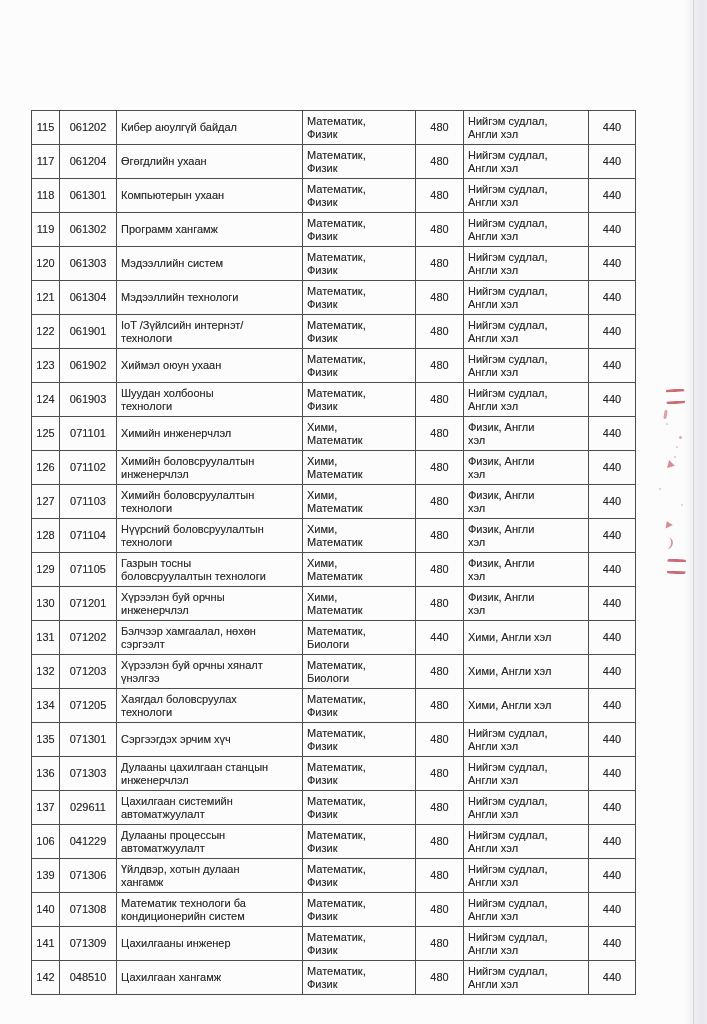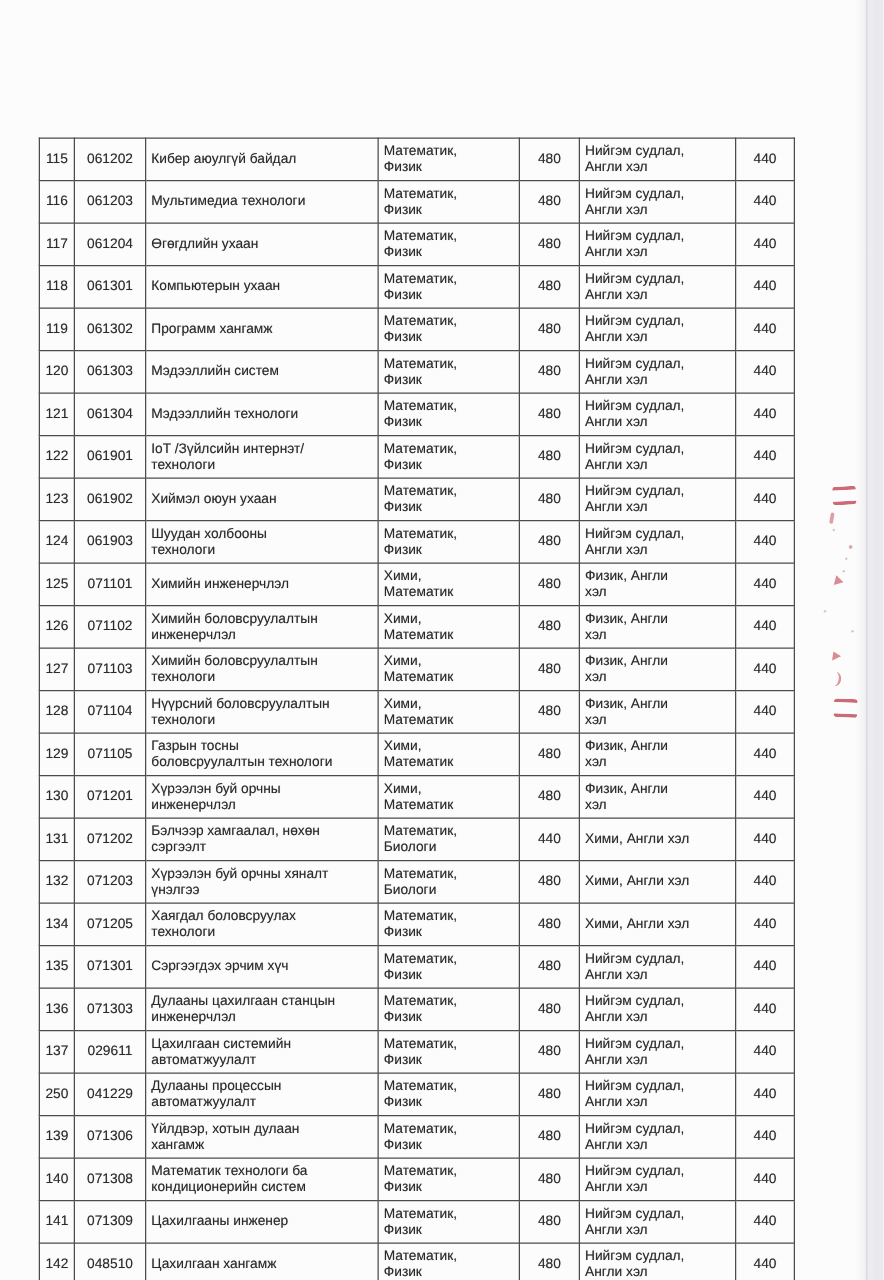--- a/index.html
+++ b/index.html
@@ -95,31 +95,20 @@
       <td class="c-code">061202</td>
       <td class="c-name">Кибер аюулгүй байдал</td>
       <td class="c-subj">Математик,
 Физик</td>
       <td class="c-score">480</td>
       <td class="c-subj2">Нийгэм судлал,
 Англи хэл</td>
       <td class="c-score">440</td>
     </tr>
         <tr>
-      <td class="c-no">116</td>
-      <td class="c-code">061203</td>
-      <td class="c-name">Мультимедиа технологи</td>
-      <td class="c-subj">Математик,
-Физик</td>
-      <td class="c-score">480</td>
-      <td class="c-subj2">Нийгэм судлал,
-Англи хэл</td>
-      <td class="c-score">440</td>
-    </tr>
-        <tr>
       <td class="c-no">117</td>
       <td class="c-code">061204</td>
       <td class="c-name">Өгөгдлийн ухаан</td>
       <td class="c-subj">Математик,
 Физик</td>
       <td class="c-score">480</td>
       <td class="c-subj2">Нийгэм судлал,
 Англи хэл</td>
       <td class="c-score">440</td>
     </tr>
@@ -335,21 +324,21 @@
       <td class="c-name">Цахилгаан системийн
 автоматжуулалт</td>
       <td class="c-subj">Математик,
 Физик</td>
       <td class="c-score">480</td>
       <td class="c-subj2">Нийгэм судлал,
 Англи хэл</td>
       <td class="c-score">440</td>
     </tr>
         <tr>
-      <td class="c-no">250</td>
+      <td class="c-no">106</td>
       <td class="c-code">041229</td>
       <td class="c-name">Дулааны процессын
 автоматжуулалт</td>
       <td class="c-subj">Математик,
 Физик</td>
       <td class="c-score">480</td>
       <td class="c-subj2">Нийгэм судлал,
 Англи хэл</td>
       <td class="c-score">440</td>
     </tr>

